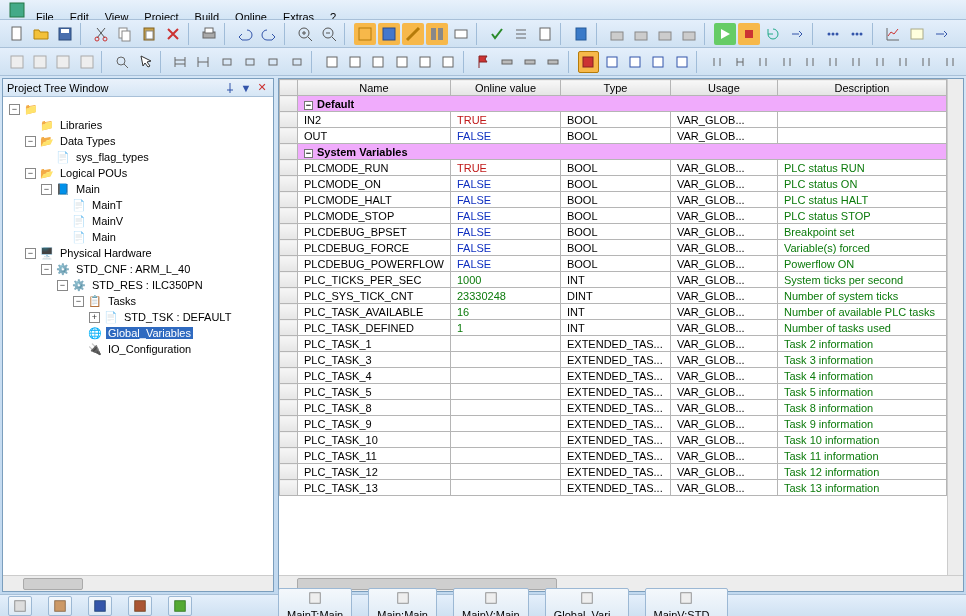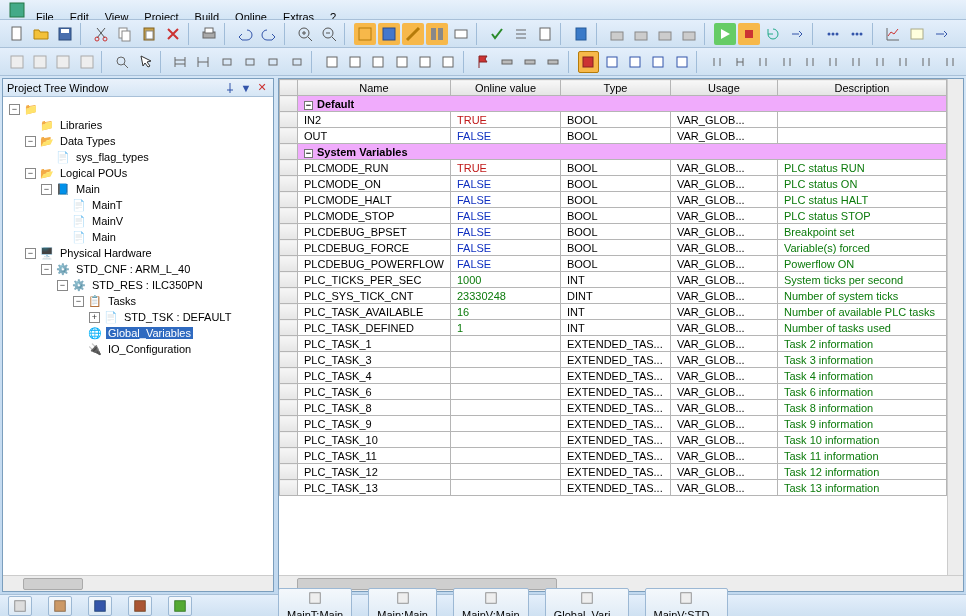--- a/index.html
+++ b/index.html
@@ -764,25 +764,25 @@
               <tr>
                 <td></td>
                 <td>PLC_TASK_4</td>
                 <td class=""></td>
                 <td>EXTENDED_TAS...</td>
                 <td>VAR_GLOB...</td>
                 <td class="desc">Task 4 information</td>
               </tr>
               <tr>
                 <td></td>
-                <td>PLC_TASK_6</td>
+                <td>PLC_TASK_5</td>
                 <td class=""></td>
                 <td>EXTENDED_TAS...</td>
                 <td>VAR_GLOB...</td>
-                <td class="desc">Task 6 information</td>
+                <td class="desc">Task 5 information</td>
               </tr>
               <tr>
                 <td></td>
                 <td>PLC_TASK_8</td>
                 <td class=""></td>
                 <td>EXTENDED_TAS...</td>
                 <td>VAR_GLOB...</td>
                 <td class="desc">Task 8 information</td>
               </tr>
               <tr>

